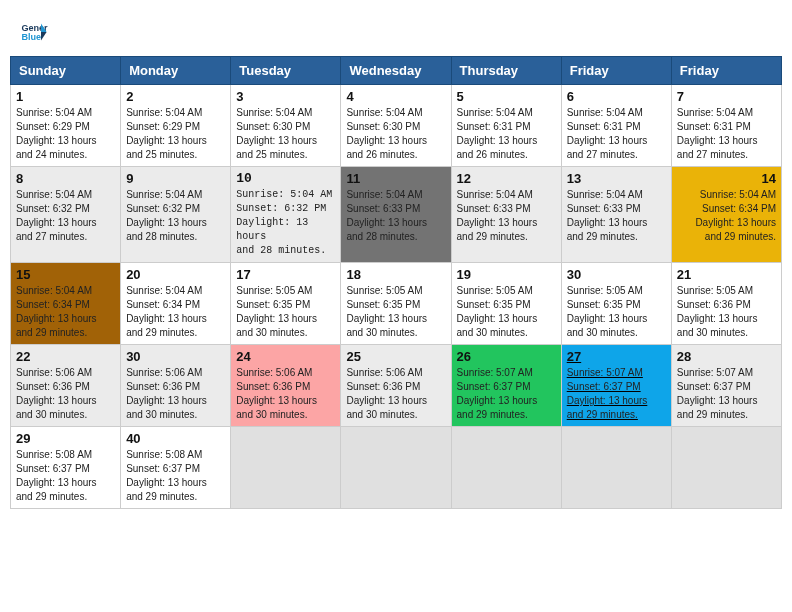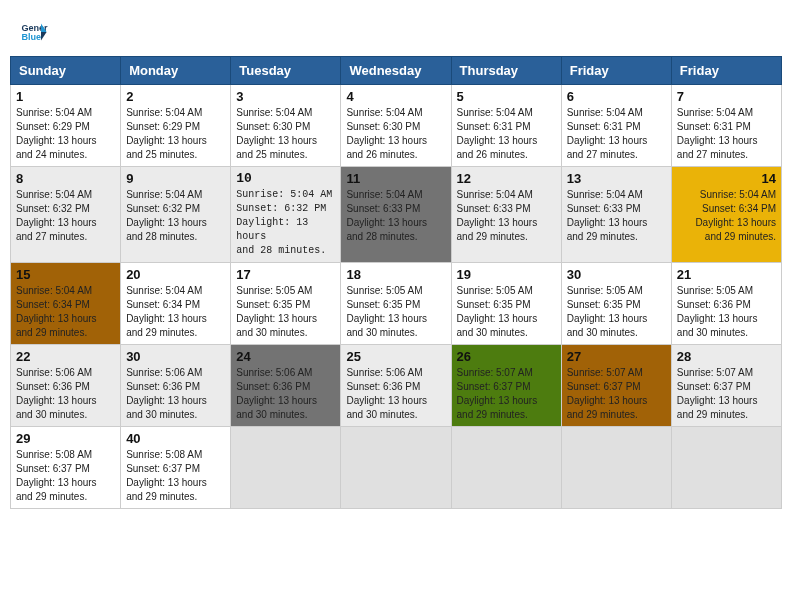--- a/index.html
+++ b/index.html
@@ -277,42 +277,42 @@
 Daylight: 13 hours
 and 30 minutes.</div>
         </td>
         <td style="background: rgb(235, 235, 235);">
           <span class="day-num">30</span>
           <div class="day-info" style="white-space: pre-line;">Sunrise: 5:06 AM
 Sunset: 6:36 PM
 Daylight: 13 hours
 and 30 minutes.</div>
         </td>
-        <td style="background: #737373;">
+        <td style="background: #fca5a5;">
           <span class="day-num">24</span>
           <div class="day-info" style="white-space: pre-line;">Sunrise: 5:06 AM
 Sunset: 6:36 PM
 Daylight: 13 hours
 and 30 minutes.</div>
         </td>
         <td style="background: rgb(235, 235, 235);">
           <span class="day-num">25</span>
           <div class="day-info" style="white-space: pre-line;">Sunrise: 5:06 AM
 Sunset: 6:36 PM
 Daylight: 13 hours
 and 30 minutes.</div>
         </td>
-        <td style="background: #4d7c0f;">
+        <td style="background: #22c55e;">
           <span class="day-num">26</span>
           <div class="day-info" style="white-space: pre-line;">Sunrise: 5:07 AM
 Sunset: 6:37 PM
 Daylight: 13 hours
 and 29 minutes.</div>
         </td>
-        <td style="background: #a16207;">
+        <td style="background: #0ea5e9; text-decoration: underline;">
           <span class="day-num">27</span>
           <div class="day-info" style="white-space: pre-line;">Sunrise: 5:07 AM
 Sunset: 6:37 PM
 Daylight: 13 hours
 and 29 minutes.</div>
         </td>
         <td style="background: rgb(235, 235, 235);">
           <span class="day-num">28</span>
           <div class="day-info" style="white-space: pre-line;">Sunrise: 5:07 AM
 Sunset: 6:37 PM

